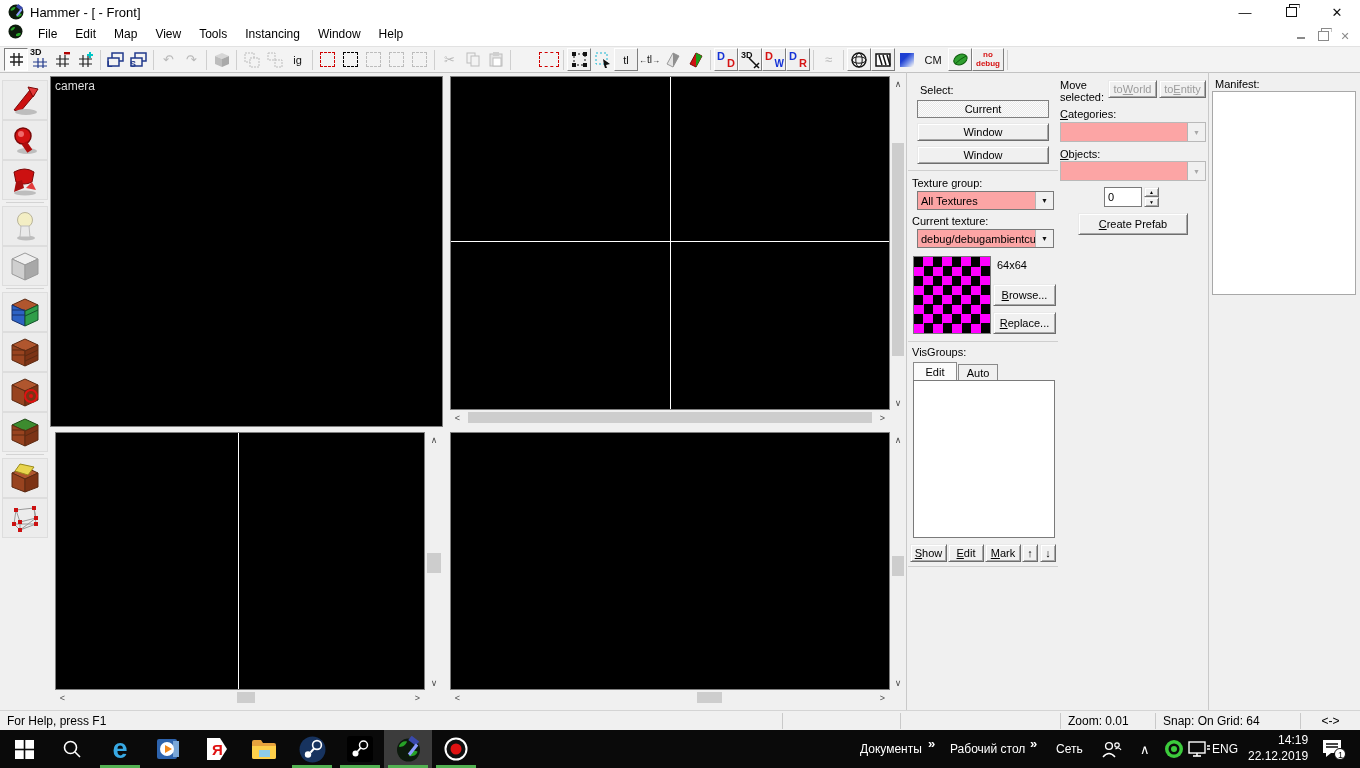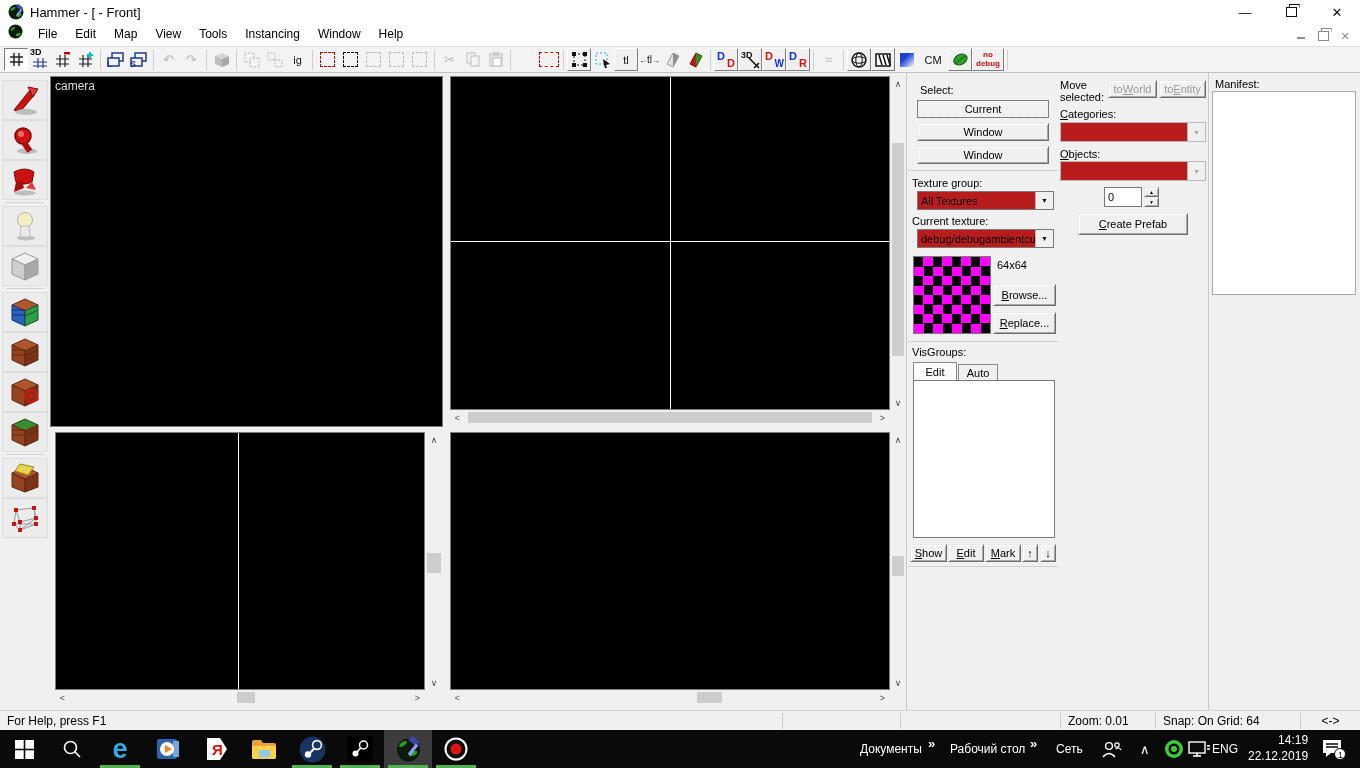--- a/index.html
+++ b/index.html
@@ -44,21 +44,21 @@
   .sbt{background:#f0f0f0;position:absolute}
   .sba{position:absolute;color:#4d4d4d;font-size:9px;display:flex;align-items:center;justify-content:center}
   .sbh{background:#cdcdcd;position:absolute}
 
   
   .btn95{background:#f0f0f0;border:1px solid;border-color:#e9e9e9 #6e6e6e #6e6e6e #e9e9e9;box-shadow:inset 1px 1px 0 #fff,inset -1px -1px 0 #a8a8a8;
          display:flex;align-items:center;justify-content:center;font-size:11px;color:#000;box-sizing:border-box}
   .btn95.toggled{border:1px solid #7e7e7e;box-shadow:none;
          background-image:repeating-conic-gradient(#fcfcfc 0% 25%,#e9e9e9 0% 50%);background-size:2px 2px}
   .btn95.disabled{color:#9c9c9c}
-  .combo{background:#b91c1c;border:1px solid #7a7a7a;display:flex;align-items:center;box-sizing:border-box}
+  .combo{background:#fca5a5;border:1px solid #7a7a7a;display:flex;align-items:center;box-sizing:border-box}
   .combo .txt{flex:1;font-size:11px;padding:0 3px;white-space:nowrap;overflow:hidden}
   .combo .arr{width:17px;align-self:stretch;background:#f0f0f0;border-left:1px solid #b5b5b5;display:flex;align-items:center;justify-content:center;font-size:7px;color:#111}
   .combo.disabled{border-color:#b9b9b9}
   .combo.disabled .arr{color:#a8a8a8}
   .etch{background:#cfcfcf;height:1px}
   .tab{box-sizing:border-box;border:1px solid #8a8a8a;border-bottom:none;background:#f0f0f0;font-size:11px;display:flex;align-items:center;justify-content:center}
 
   
   #statusbar{left:0;top:710px;width:1360px;height:20px;background:#f0f0f0;border-top:1px solid #d4d4d4}
   .seg{position:absolute;top:2px;bottom:2px;border-left:1px solid #c9c9c9;display:flex;align-items:center;padding-left:7px;font-size:12px;color:#000;box-sizing:border-box}

